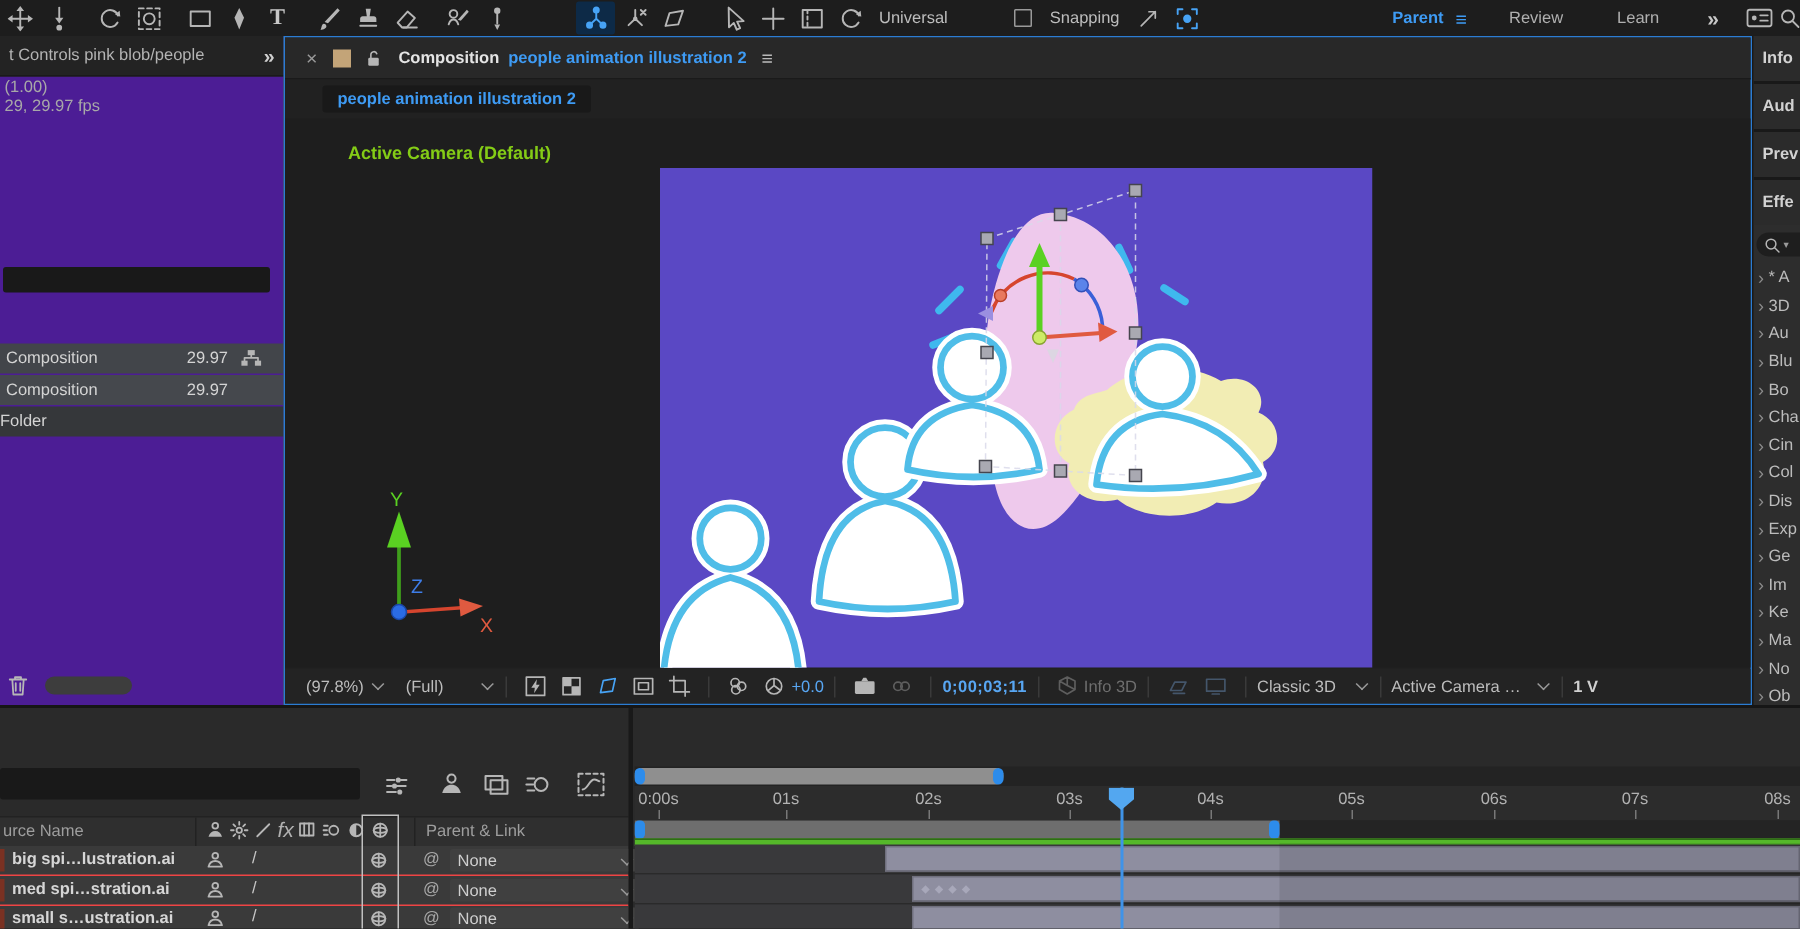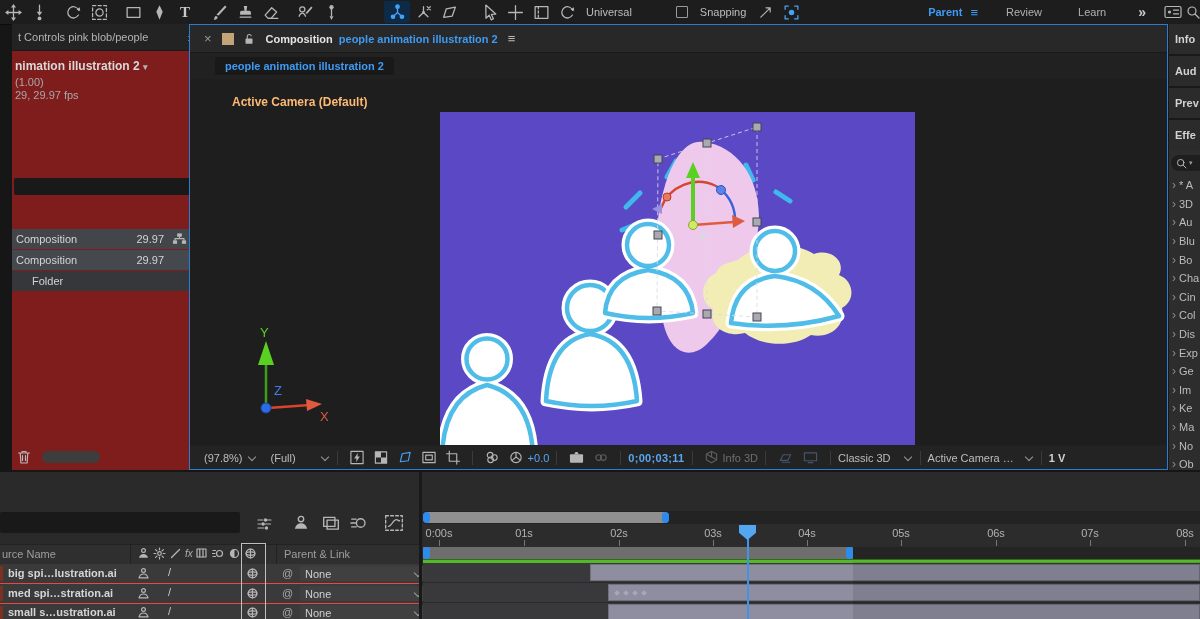--- a/index.html
+++ b/index.html
@@ -21,40 +21,40 @@
   
   #topbar{left:0;top:0;width:1200px;height:24px;background:#1d1d1d;border-bottom:1px solid #0c0c0c;
           display:flex;align-items:center}
   .tool{width:26px;height:22px;display:flex;align-items:center;justify-content:center;border-radius:2px}
   .tool.active{background:#0d2a47}
   .tbtxt{color:#bdbdbd;margin:0 6px;white-space:nowrap}
   .tblink{color:#b0b0b0;margin:0 18px;white-space:nowrap}
   .tbblue{color:#3e9bf4;font-weight:bold}
   .cbox{width:10px;height:10px;border:1px solid #9a9a9a;border-radius:1px;margin-right:6px}
   
-  #project{left:12px;top:24px;width:189px;height:446px;background:#7f1d1d;border-right:4px solid #c2410c}
+  #project{left:0;top:24px;width:189px;height:446px;background:#4c1d95;border-right:4px solid #c2410c}
   .pp-tabs{height:26px;background:#232323;border-bottom:1px solid #1a1a1a;display:flex;align-items:center;
            color:#b4b4b4;padding:0 6px;justify-content:space-between}
   .pp-line1{font-size:12px;font-weight:bold;color:#d8d8d8;padding:8px 0 2px 3px}
   .pp-meta{color:#a8a8a8;padding:1px 0 0 3px}
   .pp-search{position:absolute;left:2px;top:154px;width:178px;height:17px;background:#191919;border-radius:2px}
   .pp-th{position:absolute;left:0;top:184px;width:189px;height:19px;background:#2b2b2b;
          border-top:1px solid #1f1f1f;border-bottom:1px solid #1f1f1f;color:#9e9e9e;display:flex;align-items:center}
   .pp-row{position:absolute;left:0;width:189px;height:20px;display:flex;align-items:center;color:#d4d4d4}
   .colsep{position:absolute;top:0;bottom:0;width:1px;background:#1f1f1f}
   .pp-bottom{position:absolute;left:0;bottom:3px;width:189px;height:20px;display:flex;align-items:center}
   .scrollpill{width:58px;height:12px;background:#3d3d3d;border-radius:6px;margin-left:10px}
   
   #comp{left:189px;top:24px;width:979px;height:446px;background:#212121;border:1px solid #2b7cd3;box-sizing:border-box}
   .cp-tabs{height:27px;background:#282828;display:flex;align-items:center;padding-left:14px;border-bottom:1px solid #1a1a1a}
   .swatch{width:12px;height:12px;background:#c3a478;margin:0 8px 0 10px}
   .cp-crumbrow{height:26px;display:flex;align-items:center}
   .crumb{margin-left:25px;background:#191919;color:#3e9bf4;padding:3px 10px;border-radius:2px;font-weight:bold}
   .viewer{position:absolute;left:0;top:54px;width:977px;height:366px;background:#1e1e1e;overflow:hidden}
-  .viewlabel{position:absolute;left:42px;top:16px;color:#fdba74;font-size:12px;font-weight:bold}
+  .viewlabel{position:absolute;left:42px;top:16px;color:#84cc16;font-size:12px;font-weight:bold}
   .canvas{position:absolute;left:250px;top:33px;width:475px;height:342px}
   .axis{position:absolute;left:42px;top:240px}
   .statusbar{position:absolute;left:0;bottom:0;width:977px;height:23px;background:#232323;
              display:flex;align-items:center;color:#bdbdbd;white-space:nowrap;overflow:hidden}
   .sbsep{width:1px;height:14px;background:#3a3a3a;margin:0 7px}
   .sbi{margin:0 4px}
   
   #rightp{left:1168px;top:24px;width:32px;height:446px;background:#2d2d2d;border-left:1px solid #191919;overflow:hidden}
   .rp-h{height:30px;background:#2b2b2b;border-bottom:2px solid #191919;display:flex;align-items:center;
         padding-left:6px;color:#d2d2d2;font-weight:bold;white-space:nowrap}
@@ -293,24 +293,20 @@
         </svg>
       </span>
     </span>
 </div>
 
 <div id="project" class="abs">
   <div class="pp-tabs">
     <span style="overflow:hidden;white-space:nowrap">t Controls pink blob/people</span>
     <span style="font-weight:bold;font-size:13px;color:#cfcfcf">»</span>
   </div>
-  <div class="pp-line1">
-    <span>nimation illustration 2</span>
-    <span style="font-size:9px;color:#b0b0b0">▾</span>
-  </div>
   <div class="pp-meta">(1.00)</div>
   <div class="pp-meta">29, 29.97 fps</div>
 
   <div class="pp-search"></div>
 
 
   <div class="pp-row" style="top:205px;background:#42454a">
     <span style="padding-left:4px;width:112px">Composition</span>
     <span style="width:36px;text-align:right">29.97</span>
     <span class="ic" style="margin-left:8px">
@@ -320,21 +316,21 @@
           <rect class="f" x="10.6" y="9" width="4.4" height="3.6"></rect>
           <path d="M8 5.1V7M3.2 9V7h9.6v2"></path>
         </svg>
       </span>
   </div>
   <div class="pp-row" style="top:226px;background:#45484d">
     <span style="padding-left:4px;width:112px">Composition</span>
     <span style="width:36px;text-align:right">29.97</span>
   </div>
   <div class="pp-row" style="top:247px;background:#35373a">
-    <span style="padding-left:20px">Folder</span>
+    <span style="padding-left:0">Folder</span>
   </div>
 
   <div class="pp-bottom">
     <span class="ic" style="margin-left:4px">
         <svg width="16" height="16" viewBox="0 0 16 16">
           <path d="M2.5 4h11M6 4V2.5h4V4M4.2 4l.7 10h6.2l.7-10M6.5 6.5v5M9.5 6.5v5"></path>
         </svg>
       </span>
     <span class="scrollpill"></span>
   </div>
@@ -682,21 +678,21 @@
           <svg width="13" height="13" viewBox="0 0 13 13">
             <circle cx="6.5" cy="6.5" r="1.8"></circle>
             <path d="M6.5 1v1.8M6.5 10.2V12M1 6.5h1.8M10.2 6.5H12M2.6 2.6l1.3 1.3M9.1 9.1l1.3 1.3M10.4 2.6L9.1 3.9M3.9 9.1l-1.3 1.3"></path>
           </svg>
         </span>
       <span class="ic">
           <svg width="13" height="13" viewBox="0 0 13 13">
             <path d="M2.5 10.5l8-8" stroke-width="1.5"></path>
           </svg>
         </span>
-      <span style="font-style:italic;color:#b0b0b0;font-size:10px;line-height:13px">fx</span>
+      <span style="font-style:italic;color:#b0b0b0;font-size:14px;line-height:13px">fx</span>
       <span class="ic">
           <svg width="13" height="13" viewBox="0 0 13 13">
             <rect x="1" y="2" width="9" height="8"></rect>
             <path d="M3.8 2v8M7 2v8"></path>
           </svg>
         </span>
       <span class="ic">
           <svg width="13" height="13" viewBox="0 0 13 13">
             <circle cx="7.5" cy="6.5" r="3"></circle>
             <path d="M1 3.5h2.5M.5 6.5H3M1 9.5h2.5"></path>

